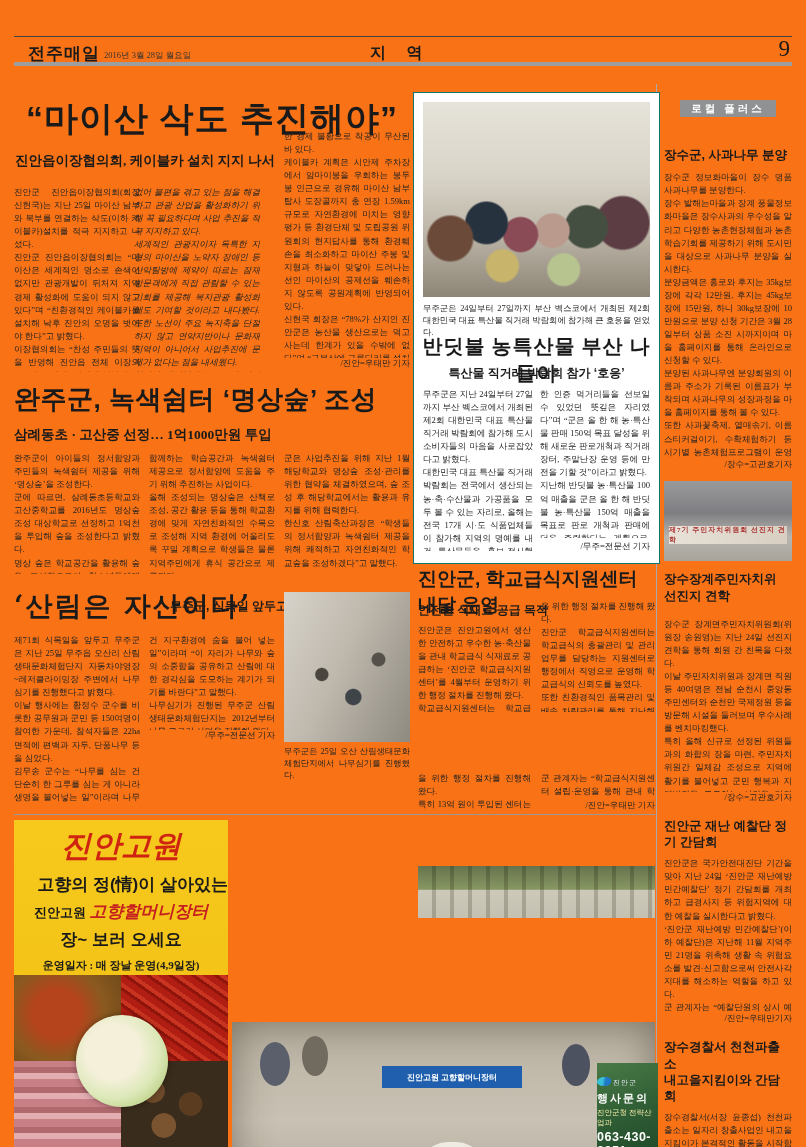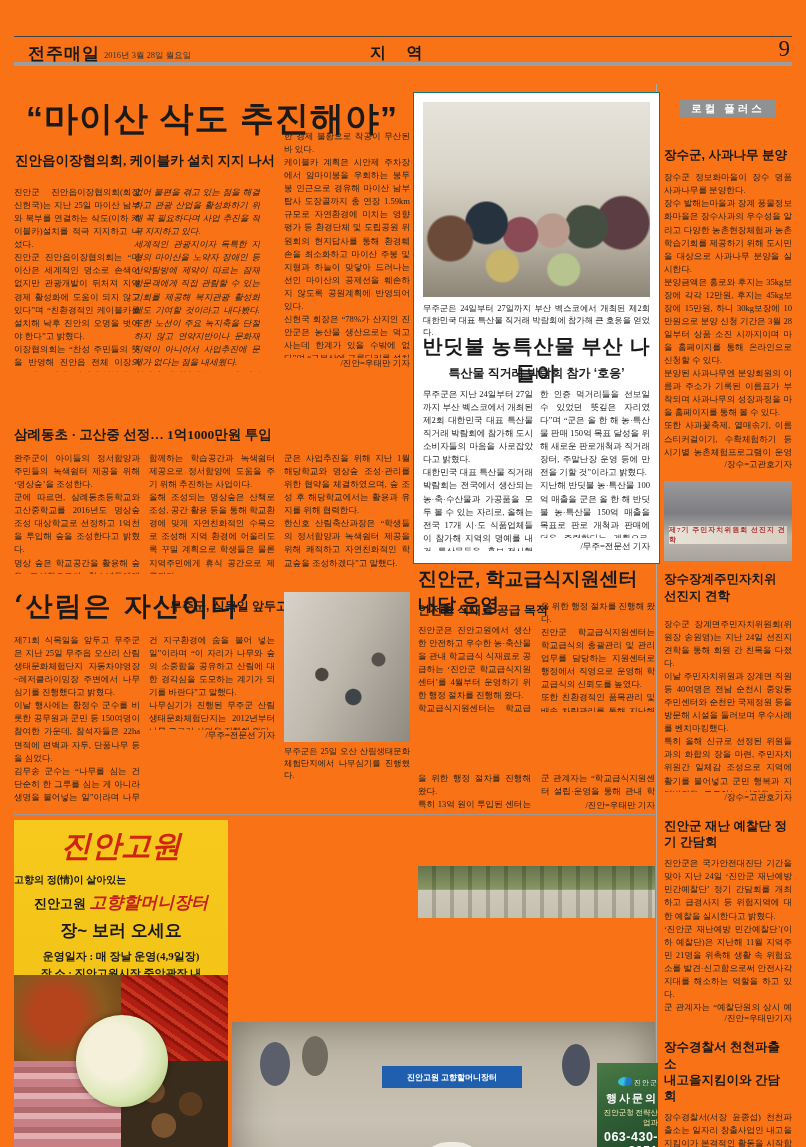--- a/index.html
+++ b/index.html
@@ -58,29 +58,29 @@
      background-blend-mode:multiply;}
   .ph-group{background:linear-gradient(180deg,#9a9a9c 0%,#7e7e82 40%,#b9b6b0 70%,#a8a49c 100%);}
   .ph-group .banner{position:absolute;left:4%;right:4%;top:56%;height:22%;
      background:linear-gradient(90deg,#e8e2d8 0%,#d8cfc2 100%);display:flex;align-items:center;justify-content:center;}
   .ph-group .banner span{font-size:7px;font-weight:bold;color:#a33;letter-spacing:1px;}
   .ph-market{background:linear-gradient(180deg,#b9b2a2 0%,#c9c2b4 30%,#a79e8e 65%,#857c6c 100%);}
   .blob{position:absolute;border-radius:50%;}
   
   .ad-left{background:linear-gradient(180deg,#f6c91c 0%,#f0bf12 100%);}
   .ad-script{font-family:"DejaVu Serif",serif;font-style:italic;font-weight:bold;color:#cf2410;font-size:30px;text-align:center;}
-  .ad-line1{font-family:"Liberation Sans",sans-serif;font-weight:bold;font-size:10px;text-align:left;}
+  .ad-line1{font-family:"Liberation Sans",sans-serif;font-weight:bold;font-size:17px;text-align:right;}
   .ad-line2{font-size:13px;font-weight:bold;text-align:center;}
   .ad-line2 .cal{font-family:"DejaVu Serif",serif;color:#c61f1f;font-size:17px;font-style:italic;}
   .ad-line3{font-family:"Liberation Sans",sans-serif;font-weight:bold;font-size:17px;text-align:center;}
   .ad-info{font-weight:bold;font-size:11px;text-align:center;line-height:1.5;}
   .foods{position:absolute;left:0;right:0;bottom:0;}
   .tile{position:absolute;}
   
-  .ad-green{background:linear-gradient(160deg,#4a7a46 0%,#2e5c34 60%,#234d2b 100%);color:#fff;text-align:right;}
+  .ad-green{background:linear-gradient(160deg,#4a7a46 0%,#2e5c34 60%,#234d2b 100%);color:#fff;text-align:left;}
   .ad-green .org{font-size:7px;color:#eef;letter-spacing:1px;}
   .ad-green .q{font-family:"Liberation Sans",sans-serif;font-weight:bold;font-size:11px;letter-spacing:2px;margin-top:2px;}
   .ad-green .dept{font-size:7.5px;color:#f5e9a8;margin-top:2px;}
   .ad-green .tel{font-family:"Liberation Sans",sans-serif;font-weight:bold;font-size:12.5px;margin-top:2px;letter-spacing:.5px;}
   .logo-swoosh{display:inline-block;width:14px;height:9px;border-radius:60% 40% 50% 50%;
      background:linear-gradient(100deg,#39c2d7 40%,#1f78c8 60%);vertical-align:middle;margin-right:2px;}
 </style>
 </head>
 <body>
 
@@ -117,20 +117,21 @@
     <div class="col" style="position:absolute;left:9px;top:295px;width:110px;height:163px;">무주군은 지난 24일부터 27일까지 부산 벡스코에서 개최된 제2회 대한민국 대표 특산물 직거래 박람회에 참가해 도시 소비자들의 마음을 사로잡았다고 밝혔다.
 대한민국 대표 특산물 직거래 박람회는 전국에서 생산되는 농·축·수산물과 가공품을 모두 볼 수 있는 자리로, 올해는 전국 17개 시·도 식품업체들이 참가해 지역의 명예를 내건 특산물들을 홍보·전시했다.
 군은 무주군약초영농조합과 산마을 영농조합, 덕유마을이 참가했으며, 도라지 정과와 도라지농축액 등 도라지 제품과 청국장, 천마고 천마환 등의 천마제품을 선보여 호응을 얻었다.
 군 농업마케팅 강병관 담당은 “전국의 우수 농·특산물들이 모인 자리에서 청정무주가 생산</div>
     <div class="col" style="position:absolute;left:126px;top:295px;width:110px;height:150px;">한 인증 먹거리들을 선보일 수 있었던 뜻깊은 자리였다”며 “군은 올 한 해 농·특산물 판매 150억 목표 달성을 위해 새로운 판로개척과 직거래 장터, 주말난장 운영 등에 만전을 기할 것”이라고 밝혔다.
 지난해 반딧불 농·특산물 100억 매출을 군은 올 한 해 반딧불 농·특산물 150억 매출을 목표로 판로 개척과 판매에 더욱 주력한다는 계획으로, 해마다 증가하고 있는 모바일 마케팅 성장 속도를 감안해 이 부분을 강화하는 등의 방안도 모색하고 있다.
 또한, 저소득 영세 농가들이 자율적으로 참여할 수 있는 다양한 기회를 만들어 “농민도 부자되는 무주” 실현 취지를 제대로 살려나간다는 방침이다.</div>
     <div class="byline" style="position:absolute;left:126px;top:448px;width:110px;">/무주=전문선 기자</div>
   </div>
 
+  <div class="abs h-lg" style="left:14px;top:382px;width:396px;">완주군, 녹색쉼터 ‘명상숲’ 조성</div>
   <div class="abs sub" style="left:14px;top:426px;">삼례동초 · 고산중 선정… 1억1000만원 투입</div>
   <div class="abs col" style="left:14px;top:452px;width:126px;height:122px;">완주군이 아이들의 정서함양과 주민들의 녹색쉼터 제공을 위해 ‘명상숲’을 조성한다.
 군에 따르면, 삼례동초등학교와 고산중학교를 2016년도 명상숲 조성 대상학교로 선정하고 1억천을 투입해 숲을 조성한다고 밝혔다.
 명상 숲은 학교공간을 활용해 숲을 조성함으로써 청소년들에게 자연과</div>
   <div class="abs col" style="left:149px;top:452px;width:126px;height:122px;">함께하는 학습공간과 녹색쉼터 제공으로 정서함양에 도움을 주기 위해 추진하는 사업이다.
 올해 조성되는 명상숲은 산책로 조성, 공간 활용 등을 통해 학교환경에 맞게 자연친화적인 수목으로 조성해 지역 환경에 어울리도록 꾸밀 계획으로 학생들은 물론 지역주민에게 휴식 공간으로 제공된다.</div>
   <div class="abs col" style="left:284px;top:452px;width:126px;height:122px;">군은 사업추진을 위해 지난 1월 해당학교와 명상숲 조성·관리를 위한 협약을 체결하였으며, 숲 조성 후 해당학교에서는 활용과 유지를 위해 협력한다.
 한신호 산림축산과장은 “학생들의 정서함양과 녹색쉼터 제공을 위해 쾌적하고 자연친화적인 학교숲을 조성하겠다”고 말했다.</div>
 
   <div class="abs brush" style="left:14px;top:588px;">‘산림은 자산이다’</div>

